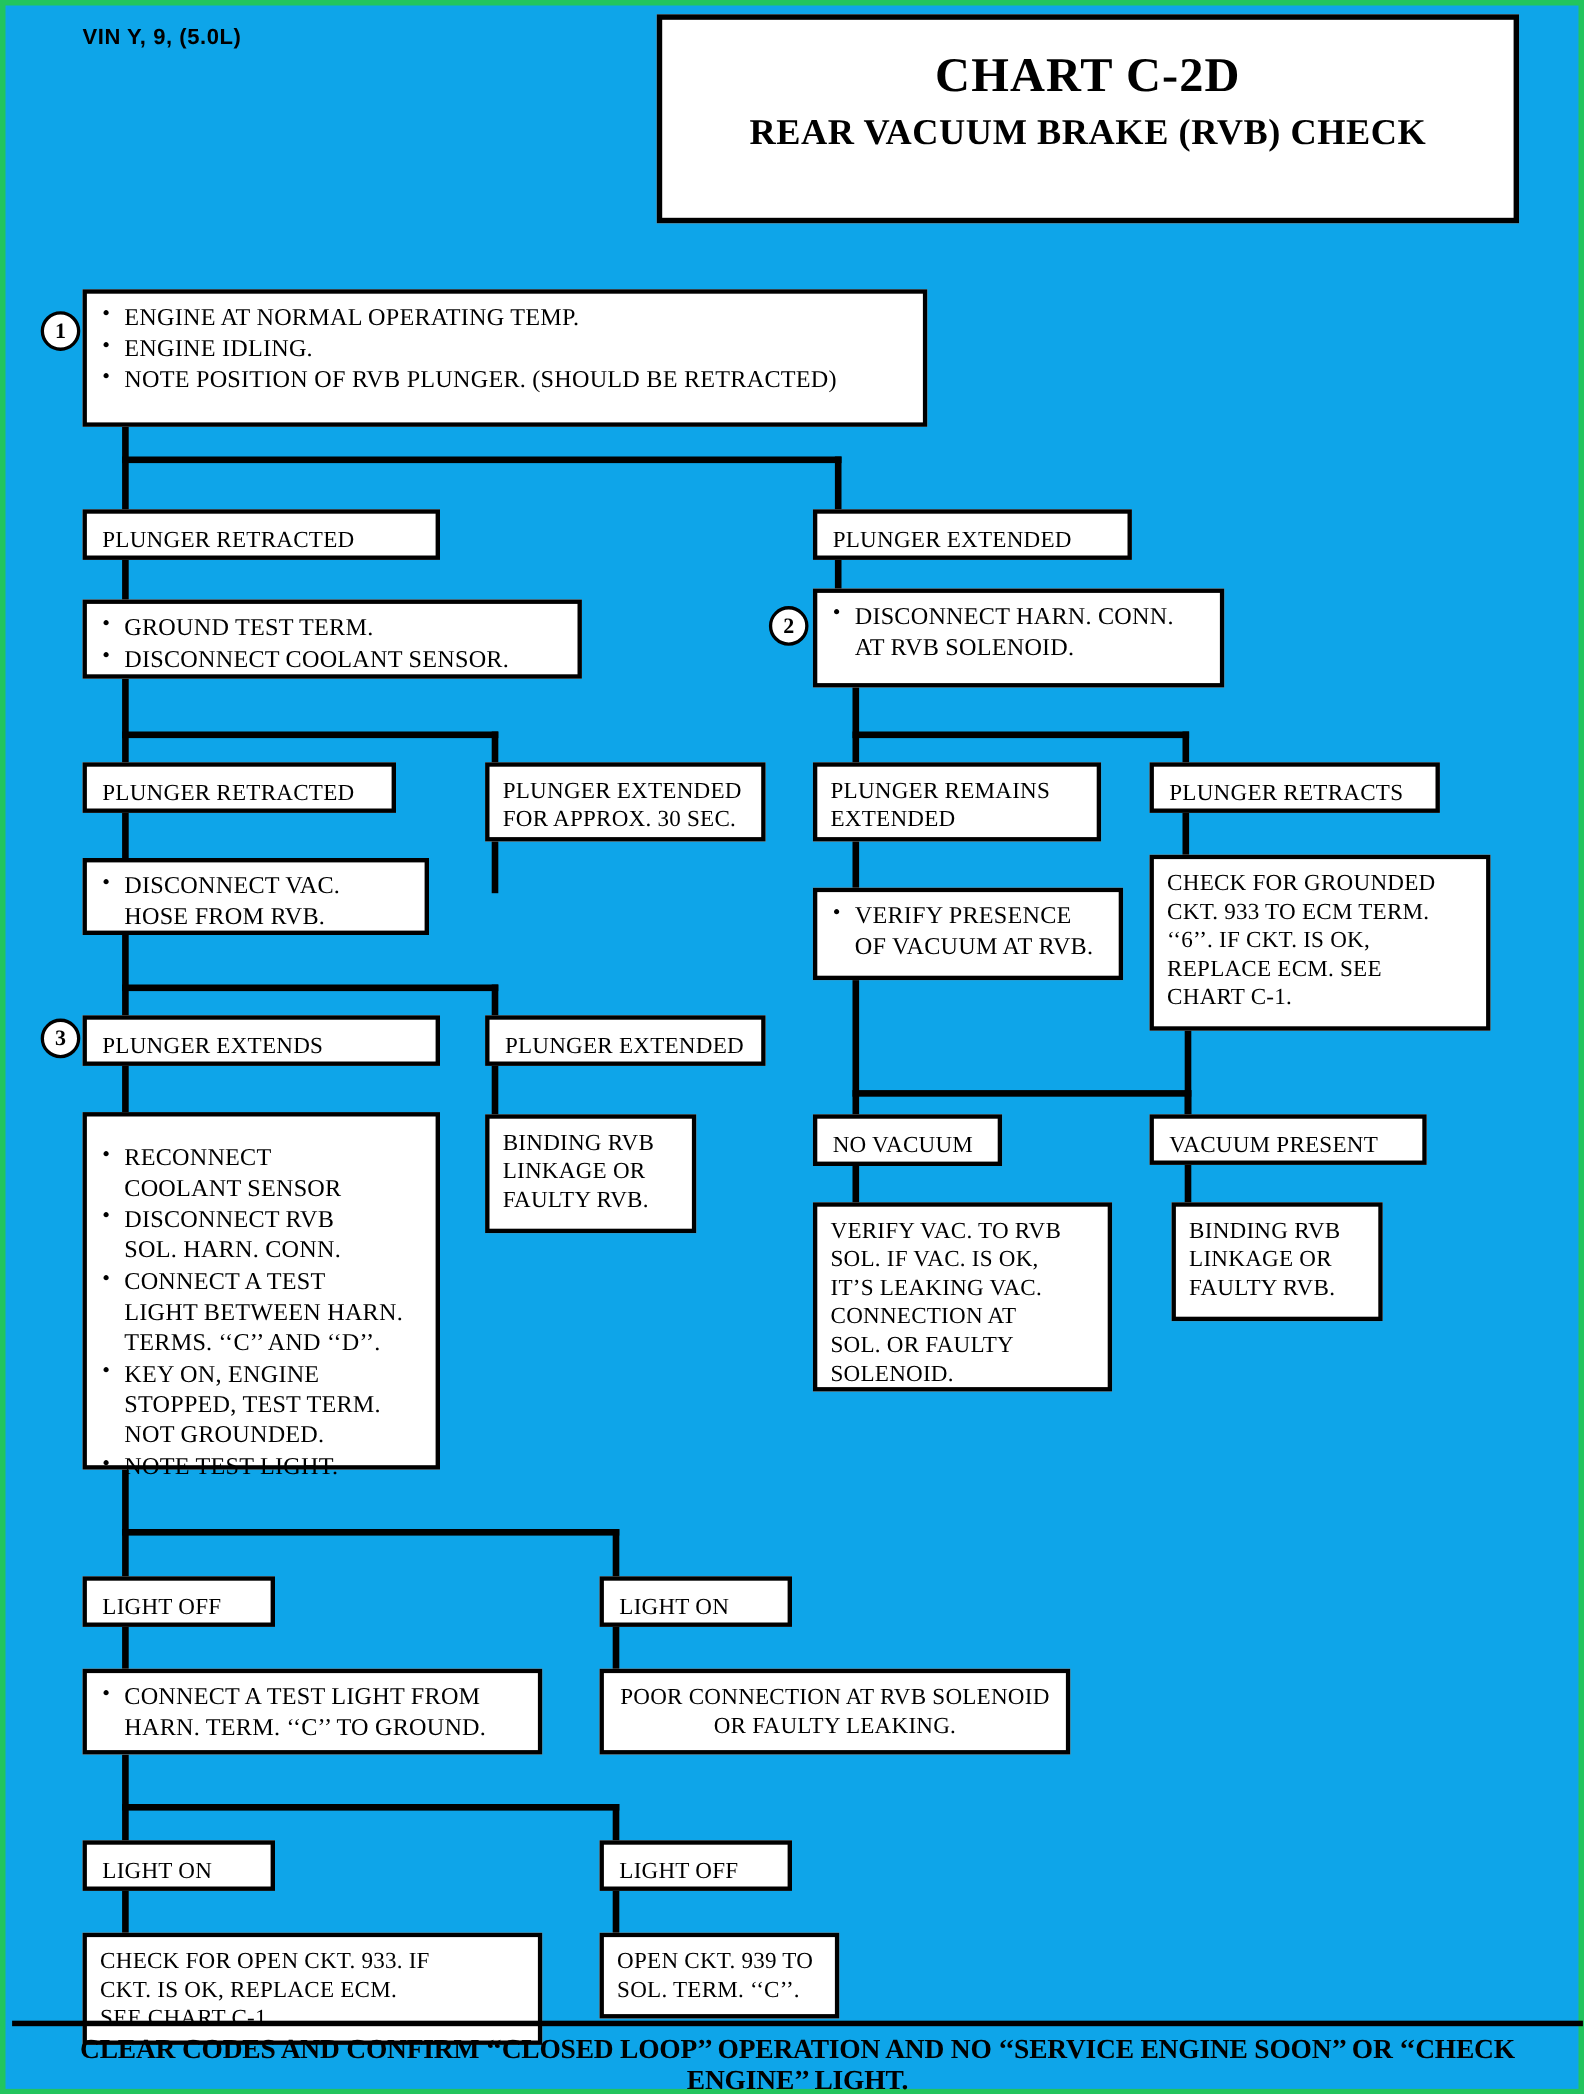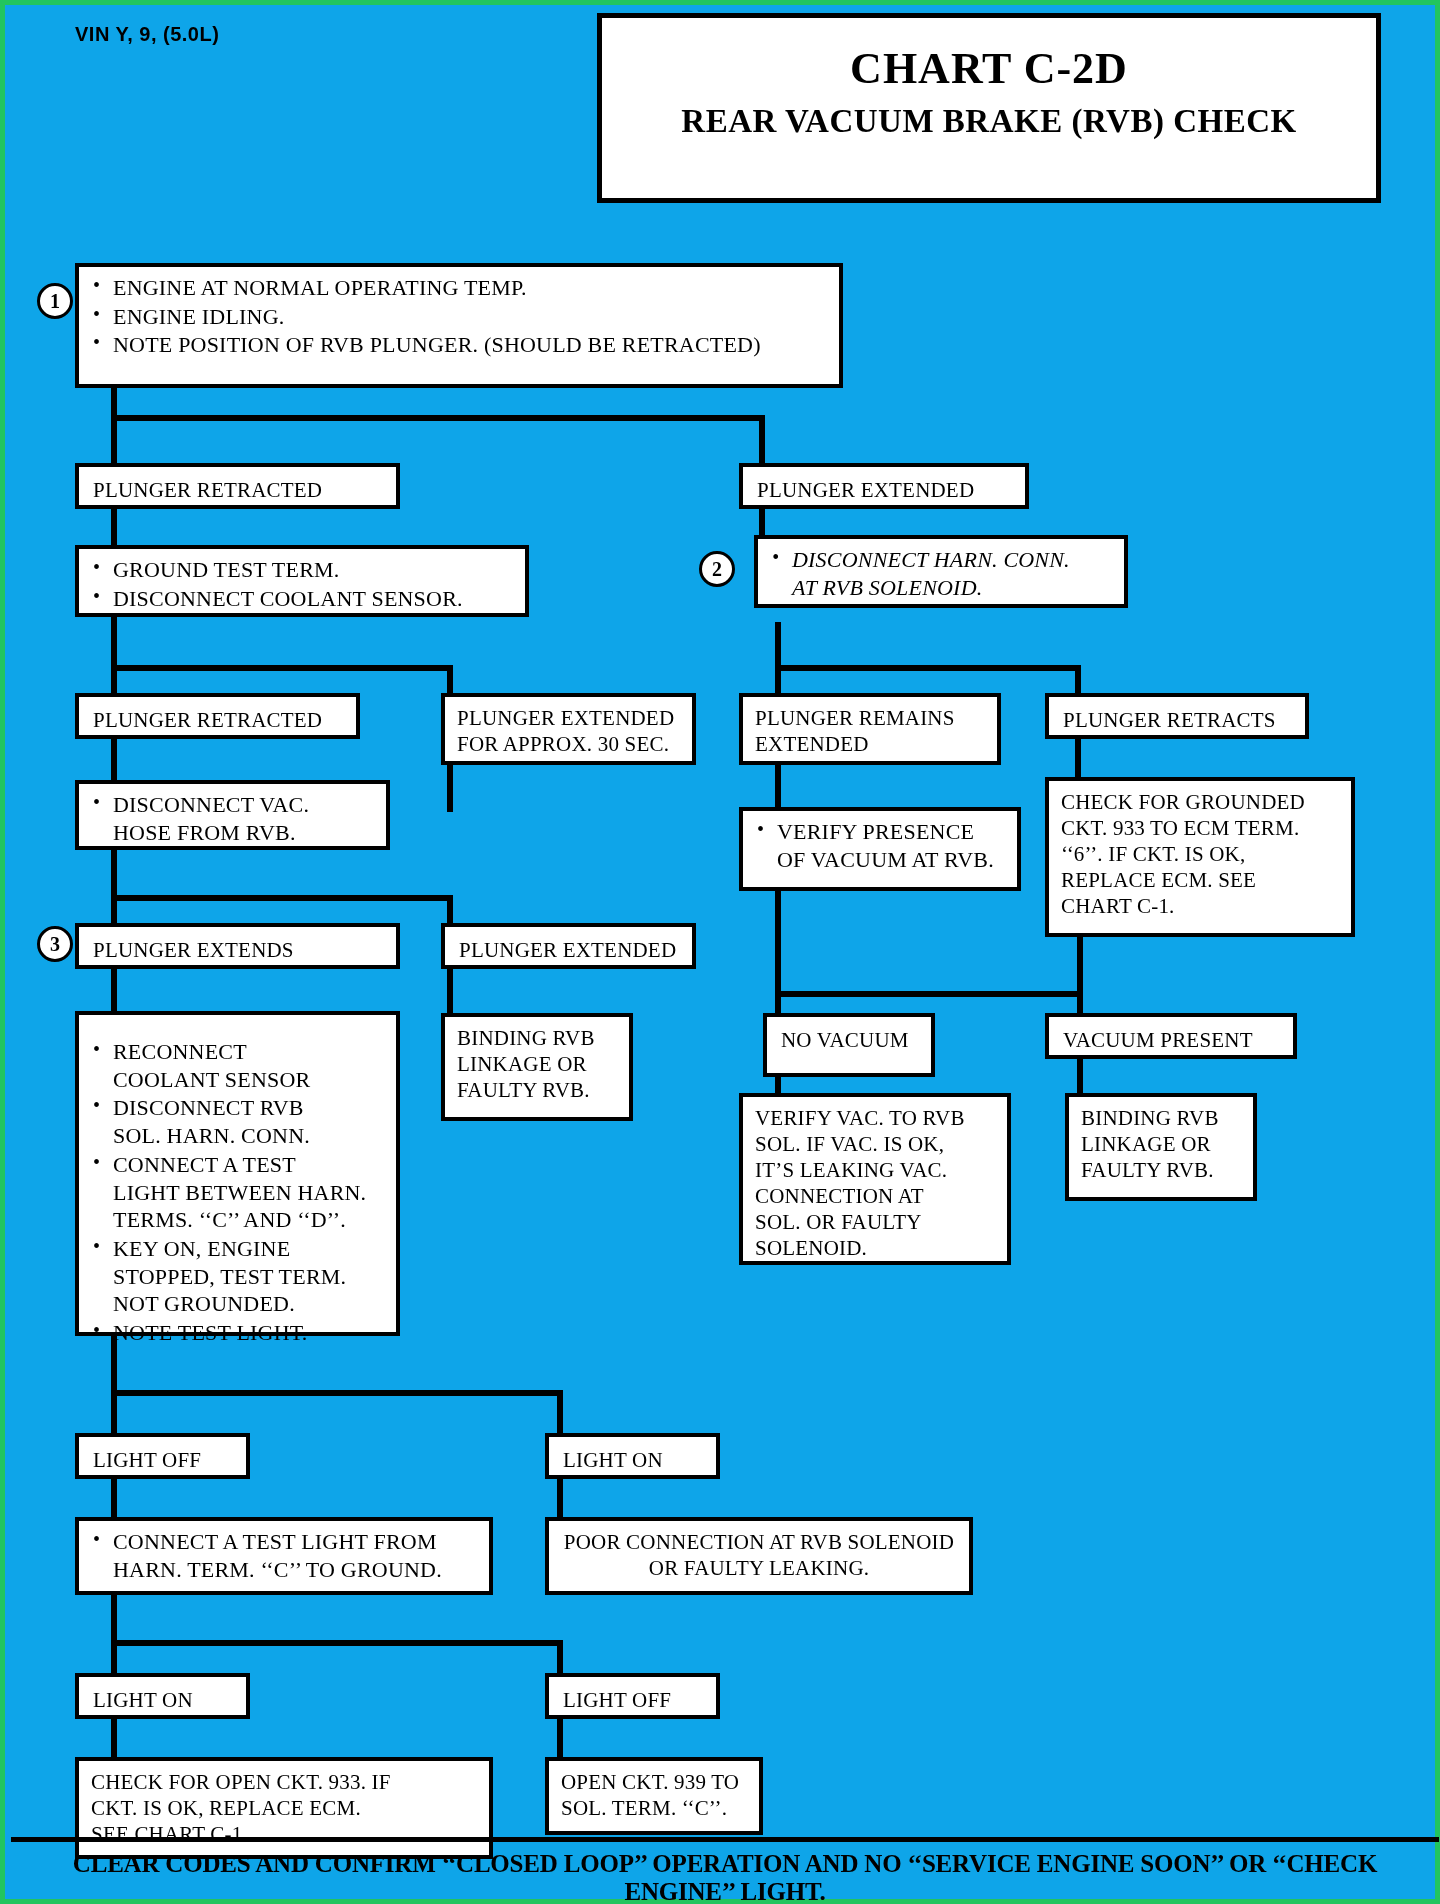--- a/index.html
+++ b/index.html
@@ -131,21 +131,21 @@
   </div>
 
   <div class="box" style="left:70px;top:540px;width:454px;height:72px;">
     <ul class="bl">
       <li>GROUND TEST TERM.</li>
       <li>DISCONNECT COOLANT SENSOR.</li>
     </ul>
   </div>
 
   <div class="step" style="left:694px;top:546px;">2</div>
-  <div class="box" style="left:749px;top:530px;width:374px;height:73px;font-style:italic;">
+  <div class="box" style="left:734px;top:530px;width:374px;height:90px;">
     <ul class="bl">
       <li>
         <span>DISCONNECT HARN. CONN.</span>
         <span class="ind">AT RVB SOLENOID.</span>
       </li>
     </ul>
   </div>
 
   <div class="box one-line" style="left:70px;top:688px;width:285px;height:46px;">
     <div class="txt">PLUNGER RETRACTED</div>
@@ -200,21 +200,21 @@
 
   <div class="step" style="left:32px;top:921px;">3</div>
   <div class="box one-line" style="left:70px;top:918px;width:325px;height:46px;">
     <div class="txt">PLUNGER EXTENDS</div>
   </div>
 
   <div class="box one-line" style="left:436px;top:918px;width:255px;height:46px;">
     <div class="txt">PLUNGER EXTENDED</div>
   </div>
 
-  <div class="box one-line" style="left:734px;top:1008px;width:172px;height:64px;margin-left:24px;">
+  <div class="box one-line" style="left:734px;top:1008px;width:172px;height:47px;">
     <div class="txt">NO VACUUM</div>
   </div>
 
   <div class="box one-line" style="left:1040px;top:1008px;width:252px;height:46px;">
     <div class="txt">VACUUM PRESENT</div>
   </div>
 
   <div class="box" style="left:436px;top:1008px;width:192px;height:108px;">
     <div class="txt">
       <span>BINDING RVB</span><br>

